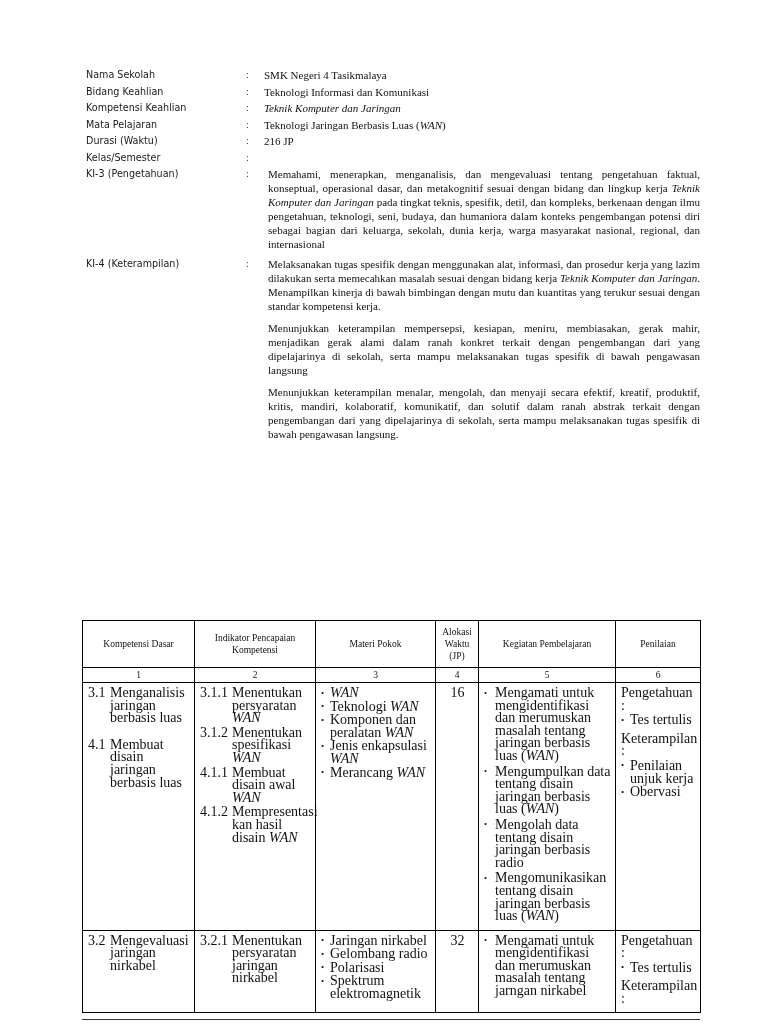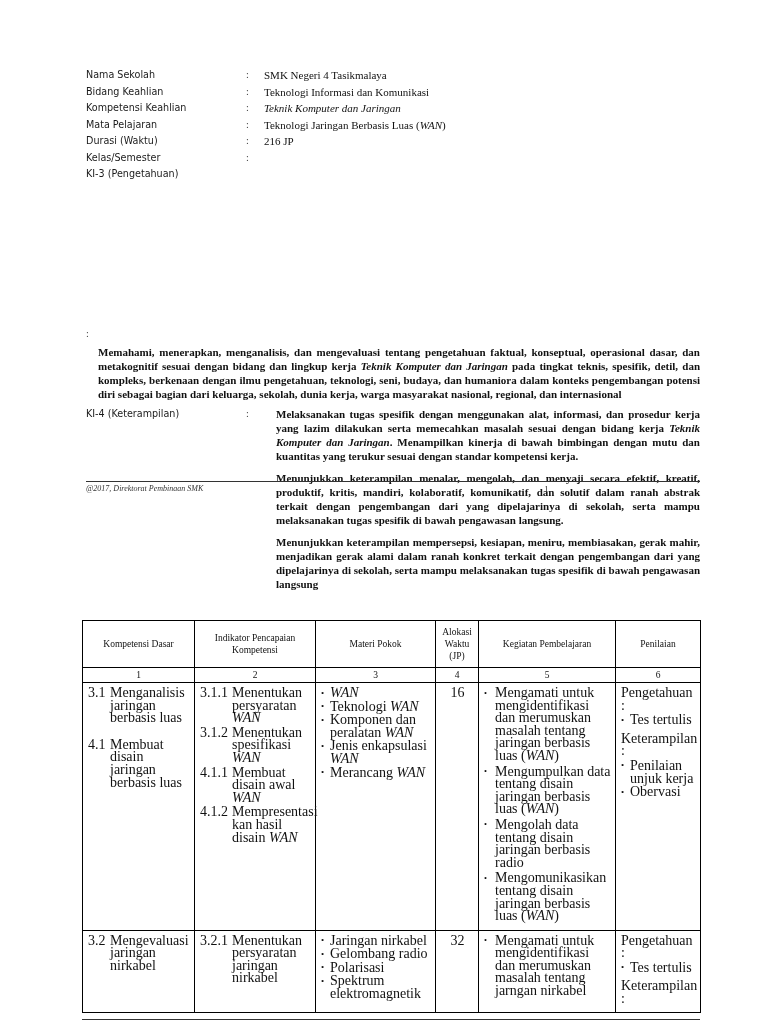--- a/index.html
+++ b/index.html
@@ -51,24 +51,23 @@
     color:#444;
   }
   .meta-value{
     flex:1 1 auto;
     font-family:"Liberation Serif", serif;
     font-size:11px;
     line-height:14px;
     text-align:justify;
   }
   .meta-value.just p{
-    margin:0 0 8px 12px;
+    margin:0 0 8px 4px;
     text-align:justify;
     text-justify:inter-word;
-    font-weight:bold;
   }
   .meta-value.just p:last-child{margin-bottom:0;}
   .meta-row.block{margin-bottom:6px;}
   i.ital{font-style:italic;}
 
   
   .footer{
     position:absolute;
     left:86px; top:481px; width:614px;
     border-top:1.2px solid #333;
@@ -200,44 +199,40 @@
       <div class="meta-label">Durasi (Waktu)</div>
       <div class="meta-colon">:</div>
       <div class="meta-value">216 JP</div>
     </div>
 
     <div class="meta-row">
       <div class="meta-label">Kelas/Semester</div>
       <div class="meta-colon">:</div>
     </div>
 
-    <div class="meta-row block" style="margin-top:2px;flex-direction:column;">
+    <div class="meta-row block" style="margin-top:2px;">
       <div class="meta-label">KI-3 (Pengetahuan)</div>
       <div class="meta-colon">:</div>
       <div class="meta-value just">
         <p>Memahami, menerapkan, menganalisis, dan mengevaluasi tentang pengetahuan faktual, konseptual, operasional dasar, dan metakognitif sesuai dengan bidang dan lingkup kerja <i class="ital">Teknik Komputer dan Jaringan</i> pada tingkat teknis, spesifik, detil, dan kompleks, berkenaan dengan ilmu pengetahuan, teknologi, seni, budaya, dan humaniora dalam konteks pengembangan potensi diri sebagai bagian dari keluarga, sekolah, dunia kerja, warga masyarakat nasional, regional, dan internasional</p>
       </div>
     </div>
 
     <div class="meta-row block" style="margin-top:6px;">
       <div class="meta-label">KI-4 (Keterampilan)</div>
       <div class="meta-colon">:</div>
       <div class="meta-value just">
         <p>Melaksanakan tugas spesifik dengan menggunakan alat, informasi, dan prosedur kerja yang lazim dilakukan serta memecahkan masalah sesuai dengan bidang kerja <i class="ital">Teknik Komputer dan Jaringan</i>. Menampilkan kinerja di bawah bimbingan dengan mutu dan kuantitas yang terukur sesuai dengan standar kompetensi kerja.</p>
+        <p>Menunjukkan keterampilan mempersepsi, kesiapan, meniru, membiasakan, gerak mahir, menjadikan gerak alami dalam ranah konkret terkait dengan pengembangan dari yang dipelajarinya di sekolah, serta mampu melaksanakan tugas spesifik di bawah pengawasan langsung</p>
         <p>Menunjukkan keterampilan menalar, mengolah, dan menyaji secara efektif, kreatif, produktif, kritis, mandiri, kolaboratif, komunikatif, dan solutif dalam ranah abstrak terkait dengan pengembangan dari yang dipelajarinya di sekolah, serta mampu melaksanakan tugas spesifik di bawah pengawasan langsung.</p>
-        <p>Menunjukkan keterampilan mempersepsi, kesiapan, meniru, membiasakan, gerak mahir, menjadikan gerak alami dalam ranah konkret terkait dengan pengembangan dari yang dipelajarinya di sekolah, serta mampu melaksanakan tugas spesifik di bawah pengawasan langsung</p>
       </div>
     </div>
 
   </div>
 
-  <div class="footer">
-    <div class="footer-left">@2017, Direktorat Pembinaan SMK</div>
-    <div class="footer-right">1</div>
-  </div>
 
   <div class="tbl-wrap">
     <table class="silabus">
       <colgroup>
         <col class="c1">
           <col class="c2">
           <col class="c3">
         <col class="c4">
           <col class="c5">
           <col class="c6">

